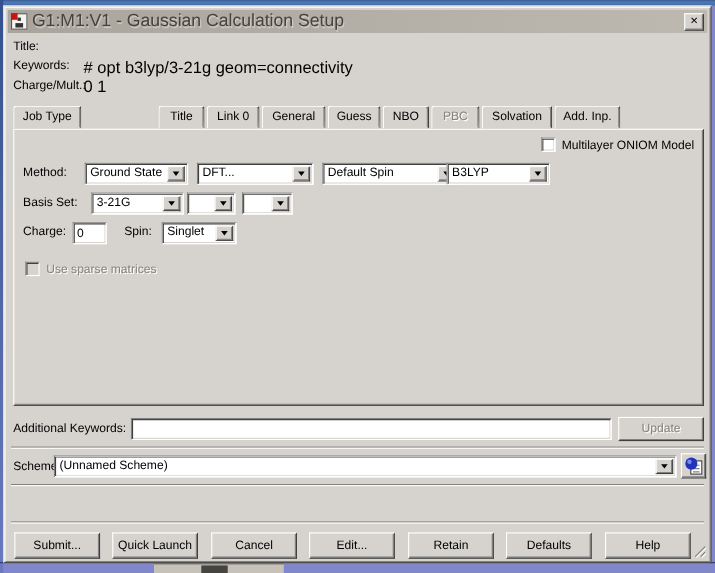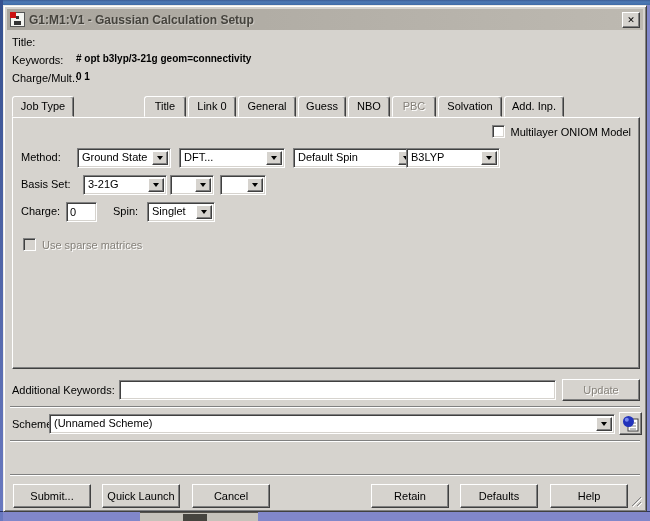--- a/index.html
+++ b/index.html
@@ -32,29 +32,29 @@
   .titlebar {
     position:absolute; left:3px; top:3px; right:3px; height:21px;
     background: linear-gradient(to right,#a9a59d,#bdb9b1);
     display:flex; align-items:center; padding:0 3px;
   }
   .app-icon { width:15px; height:15px; position:relative; margin-right:4px;
     background:#f4f4f0; border:1px solid #555; }
   .app-icon .flag { position:absolute; left:-1px; top:-1px; width:6px; height:6px; background:#cc1111; }
   .app-icon .dot1 { position:absolute; left:5px; top:3px; width:3px; height:3px; background:#333; }
   .app-icon .dot2 { position:absolute; left:3px; top:8px; width:7px; height:4px; background:#333; }
-  .title-text { font-weight:bold; font-size:12px; color:#45433d;
+  .title-text { font-weight:normal; font-size:16px; color:#45433d;
     text-shadow: 1px 1px 0 rgba(255,255,255,0.35); flex:1;
     white-space:nowrap; overflow:hidden; }
   .close-btn { width:18px; height:16px; display:flex; align-items:center; justify-content:center;
     background:#d6d3ce; border:1px solid; border-color:#fff #404040 #404040 #fff;
     box-shadow: inset -1px -1px 0 #808080; font-size:9px; font-weight:bold; cursor:default; }
 
   .hdr-label { position:absolute; left:8px; color:#000; }
-  .hdr-value { position:absolute; left:72px; font-weight:bold; font-size:10px; white-space:nowrap; }
+  .hdr-value { position:absolute; left:72px; font-weight:normal; font-size:15px; white-space:nowrap; }
 
   
   .tabs { position:absolute; left:8px; top:87px; width:630px; height:24px; }
   .tab { position:absolute; bottom:0; height:21px;
     background:#d6d3ce;
     border:1px solid; border-color:#fff #404040 transparent #fff;
     box-shadow: inset -1px 0 0 #808080;
     border-top-left-radius:3px; border-top-right-radius:3px;
     display:flex; align-items:center; justify-content:center;
     padding-bottom:2px; z-index:2; cursor:default; white-space:nowrap; }
@@ -240,20 +240,21 @@
       <circle cx="4.8" cy="4.8" r="2" fill="#7788ee"></circle>
     </svg>
   </div>
 
   <div class="groove" style="top:434px;"></div>
   <div class="groove" style="top:468px;"></div>
 
   <div class="btn footer-btn" style="left:9px;">Submit...</div>
   <div class="btn footer-btn" style="left:98px;">Quick Launch</div>
   <div class="btn footer-btn" style="left:188px;">Cancel</div>
+  <div class="btn footer-btn" style="left:277px;">Edit...</div>
   <div class="btn footer-btn" style="left:367px;">Retain</div>
   <div class="btn footer-btn" style="left:456px;">Defaults</div>
   <div class="btn footer-btn" style="left:546px;">Help</div>
 
   <div class="grip">
     <svg width="14" height="14" viewBox="0 0 14 14">
       <line x1="13" y1="4" x2="4" y2="13" stroke="#808080" stroke-width="1"></line>
       <line x1="14" y1="5" x2="5" y2="14" stroke="#ffffff" stroke-width="1"></line>
       <line x1="13" y1="9" x2="9" y2="13" stroke="#808080" stroke-width="1"></line>
       <line x1="14" y1="10" x2="10" y2="14" stroke="#ffffff" stroke-width="1"></line>

